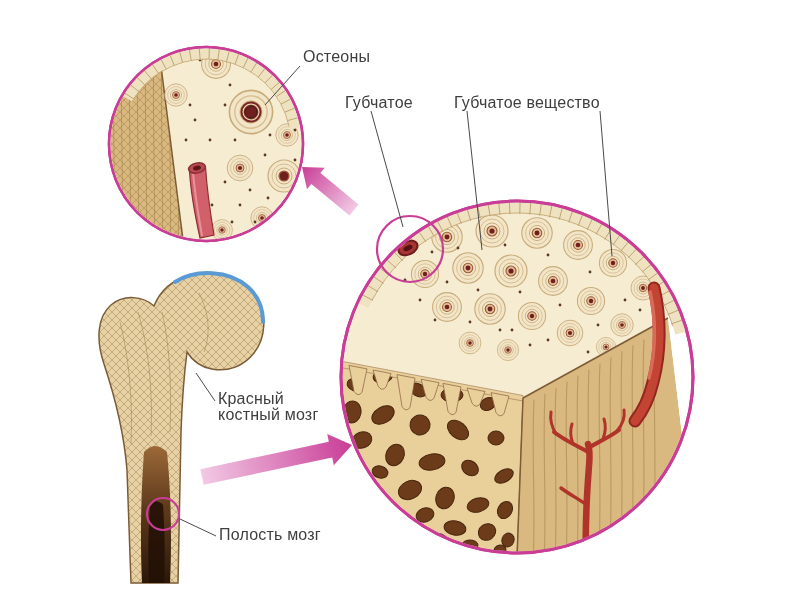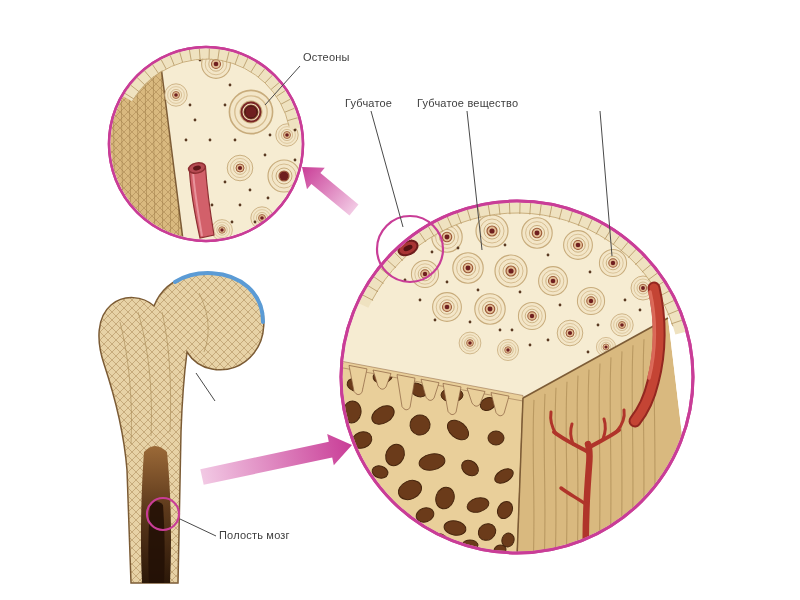--- a/index.html
+++ b/index.html
@@ -1,19 +1,19 @@
 <!DOCTYPE html>
 <html><head>
 <meta charset="utf-8">
 <style>
   html,body{margin:0;padding:0;background:#ffffff;}
   .stage{position:relative;width:800px;height:600px;background:#fff;overflow:hidden;
          font-family:"Liberation Sans","DejaVu Sans",sans-serif;}
   .stage svg{position:absolute;left:0;top:0;}
-  .lbl{position:absolute;font-size:11px;line-height:16px;color:#3e3e3e;
+  .lbl{position:absolute;font-size:16px;line-height:16px;color:#3e3e3e;
        font-weight:500;white-space:nowrap;letter-spacing:.2px;}
 </style>
 </head>
 <body>
 
 <div class="stage">
 
 <svg id="scene" width="800" height="600" viewBox="0 0 800 600">
   <defs>
     <clipPath id="clipBig">
@@ -359,15 +359,19 @@
     <line x1="371" y1="111" x2="403" y2="227"></line>
     <line x1="467" y1="111" x2="482" y2="250"></line>
     <line x1="600" y1="111" x2="612" y2="256"></line>
     <line x1="215" y1="401" x2="196" y2="373"></line>
     <line x1="216" y1="536" x2="180" y2="519"></line>
   </g>
 </svg>
 
   <div class="lbl" style="left:303px;top:49px">Остеоны</div>
   <div class="lbl" style="left:345px;top:95px">Губчатое</div>
-  <div class="lbl" style="left:417px;top:95px">Губчатое вещество</div>
+  <div class="lbl" style="left:454px;top:95px">Губчатое вещество</div>
+  <div class="lbl" style="left:218px;top:391px">
+    <span>Красный</span><br>
+    <span>костный мозг</span>
+  </div>
   <div class="lbl" style="left:219px;top:527px">Полость мозг</div>
 </div>
 
 </body></html>

